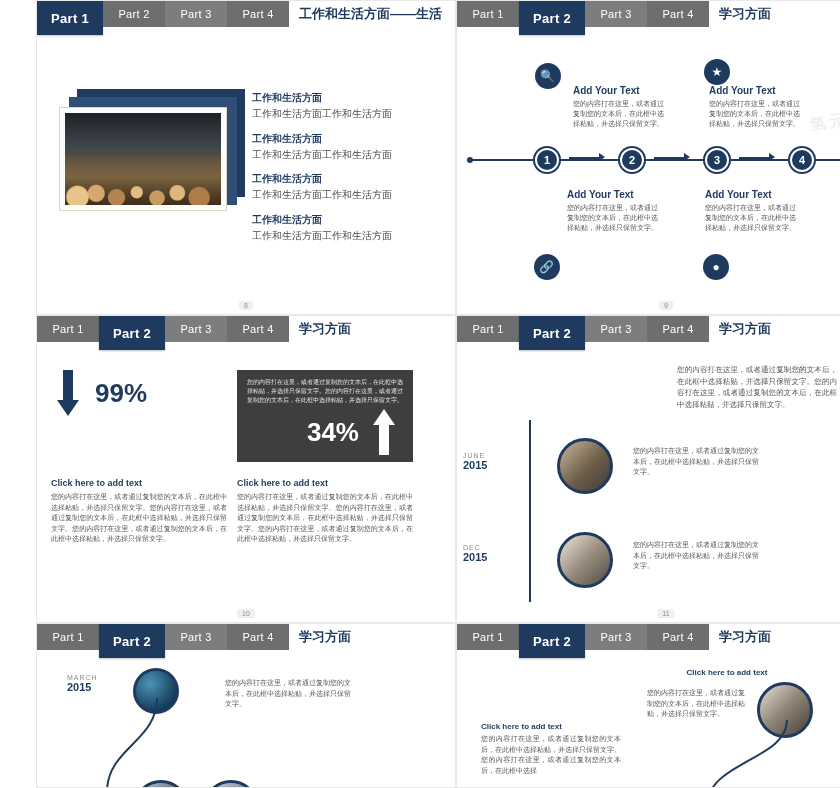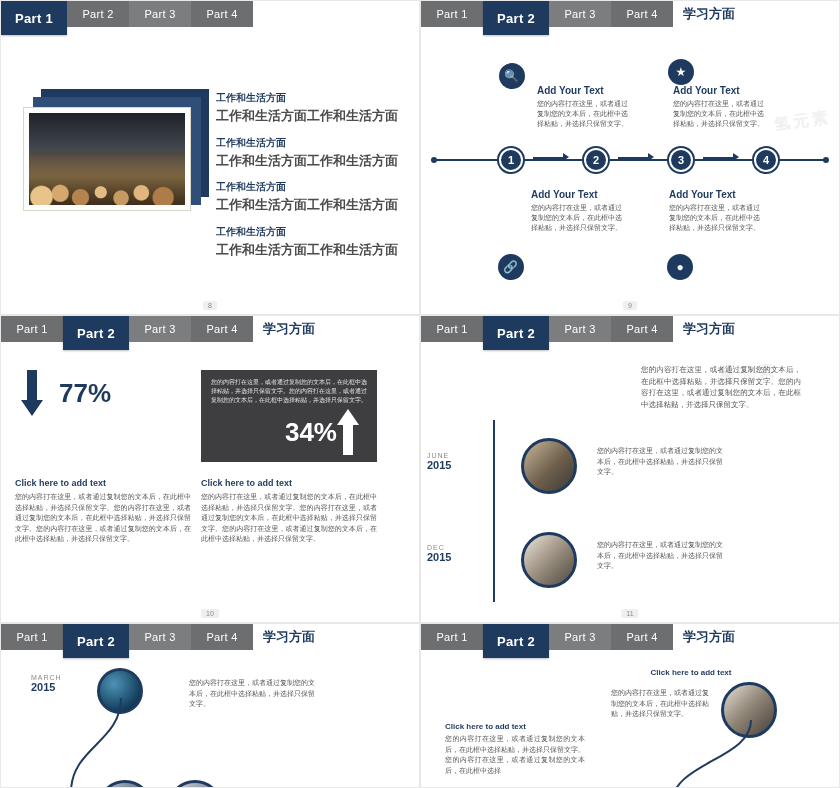--- a/index.html
+++ b/index.html
@@ -10,20 +10,21 @@
     font-family: "Liberation Sans", sans-serif;
     overflow: hidden;
   }
   .deck {
     position: relative;
     width: 840px; height: 788px;
     display: grid;
     grid-template-columns: 420px 420px;
     grid-template-rows: 315px 308px 165px;
     background: #ffffff;
+    padding-left: 36px;
   }
   .slide {
     position: relative;
     background: #ffffff;
     overflow: hidden;
     border: 1px solid #e8e8e8;
   }
   
   .tabbar {
     position: absolute; top: 0; left: 0; right: 0;
@@ -112,21 +113,21 @@
   }
   .photo-stack .pic .sky {
     position: absolute; left:0; right:0; top:0; height: 42%;
     background: linear-gradient(to bottom,#1d2128,#464b52);
   }
   .s8-list { position: absolute; left: 215px; top: 50px; right: 12px; }
   .s8-item { margin-bottom: 11px; }
   .s8-item h4 {
     margin: 0 0 2px 0; font-size: 10px; color: #1f3a5f; font-weight: bold;
   }
-  .s8-item p { margin: 0; font-size: 13px; color: #4c4c4c; line-height: 1.35; font-weight: bold; }
+  .s8-item p { margin: 0; font-size: 10px; color: #4c4c4c; line-height: 1.35; }
   
   .s9-body { position: absolute; top: 40px; left: 0; right: 0; bottom: 20px; }
   .node {
     position: absolute;
     width: 24px; height: 24px; border-radius: 50%;
     background: #1f3a5f; color: #fff;
     display: flex; align-items: center; justify-content: center;
     font-size: 11px; font-weight: bold;
     border: 2px solid #ffffff;
     box-shadow: 0 0 0 2px #1f3a5f;
@@ -227,20 +228,21 @@
         </div>
       <div class="tab">
           <span>Part 2</span>
         </div>
       <div class="tab alt">
           <span>Part 3</span>
         </div>
       <div class="tab">
           <span>Part 4</span>
         </div>
+      <div class="tabtitle">工作和生活方面——生活</div>
     </div>
 
     <div class="s8-body">
       <div class="photo-stack">
         <div class="sh1"></div>
         <div class="sh2"></div>
         <div class="frame">
           <div class="pic">
             <div class="sky"></div>
             <div class="crowd"></div>
@@ -355,27 +357,27 @@
     </div>
 
     <div class="s10-body">
 
       <div class="pct-left">
         <div style="display:flex; align-items:center; gap:16px; padding-left:6px;">
           <div>
             <div class="arrow-shaft-d" style="margin:0 0 0 6px;"></div>
             <div class="arrow-down"></div>
           </div>
-          <div class="big-pct">77%</div>
+          <div class="big-pct">99%</div>
         </div>
       </div>
 
       <div class="pct-right">
         <p>您的内容打在这里，或者通过复制您的文本后，在此框中选择粘贴，并选择只保留文字。您的内容打在这里，或者通过复制您的文本后，在此框中选择粘贴，并选择只保留文字。</p>
-        <div style="display:flex; align-items:center; justify-content:flex-end; margin-top:4px;">
+        <div style="display:flex; align-items:center; justify-content:flex-end; gap:14px; margin-top:4px;">
           <div class="big-pct light">34%</div>
           <div style="padding-right:8px;">
             <div class="arrow-up"></div>
             <div class="arrow-shaft-u" style="margin:0 0 0 6px;"></div>
           </div>
         </div>
       </div>
 
       <div style="position:absolute; left:14px; top:112px; width:176px;">
         <div class="col-head">Click here to add text</div>

